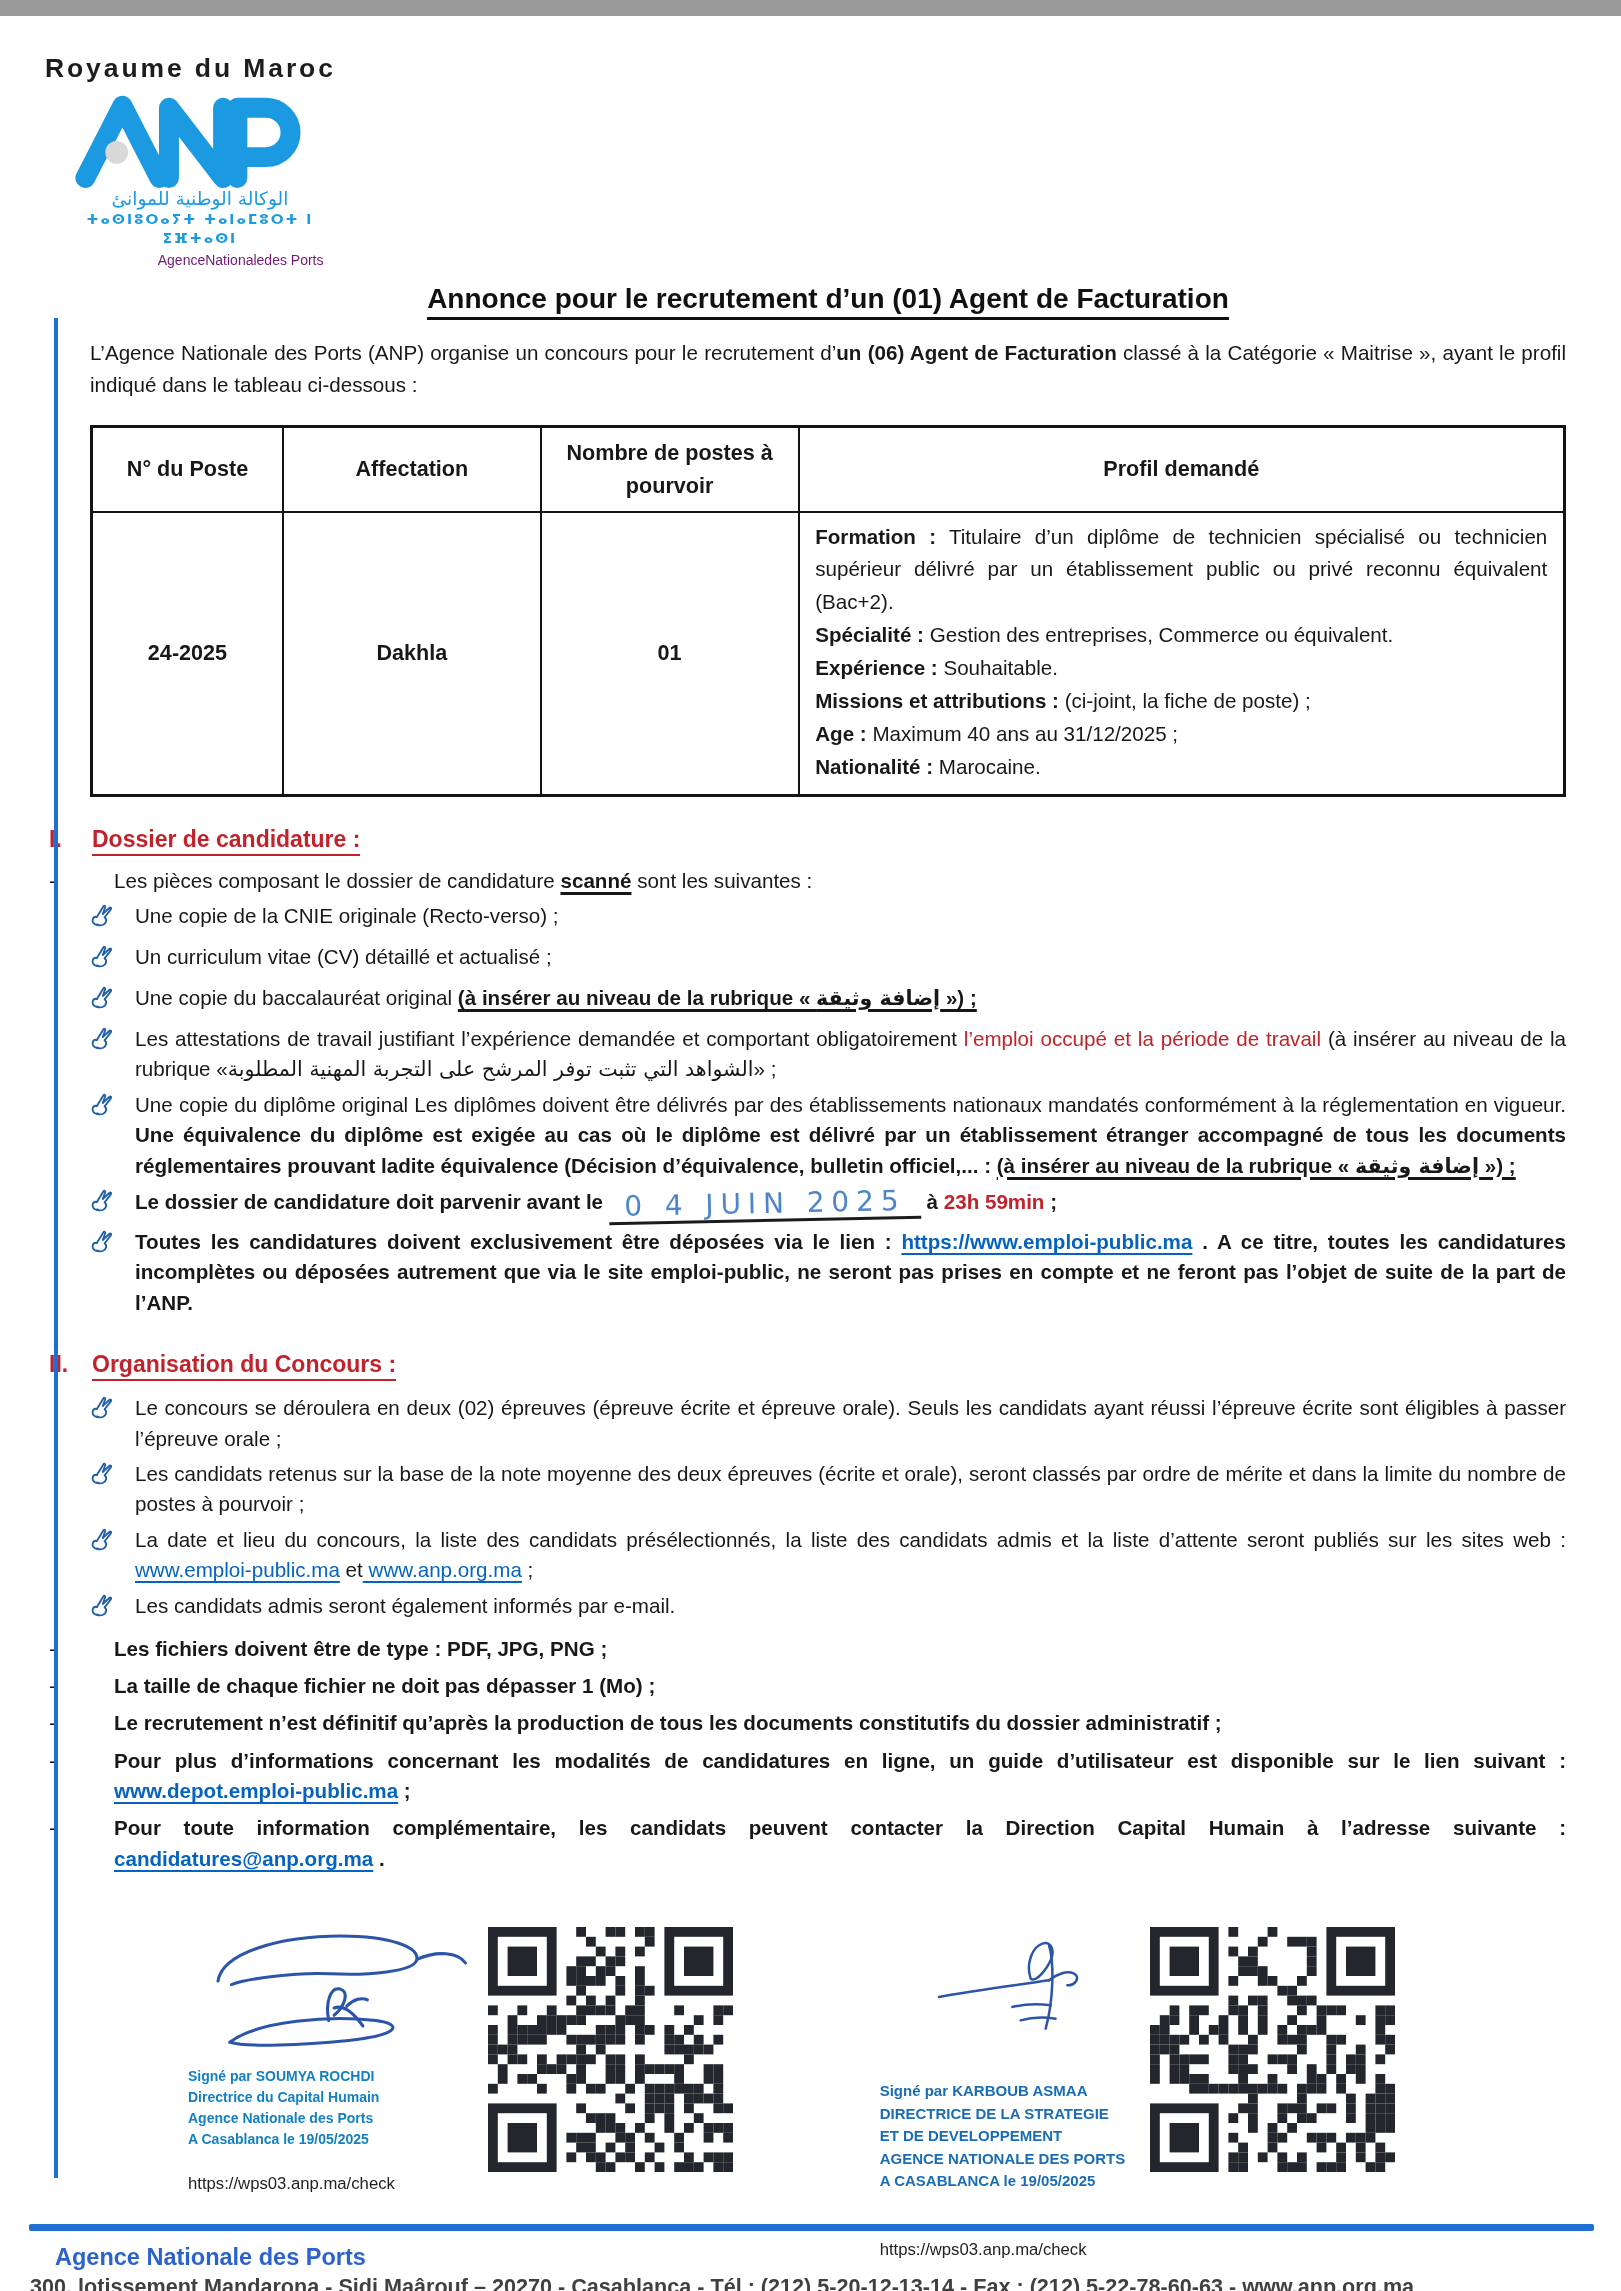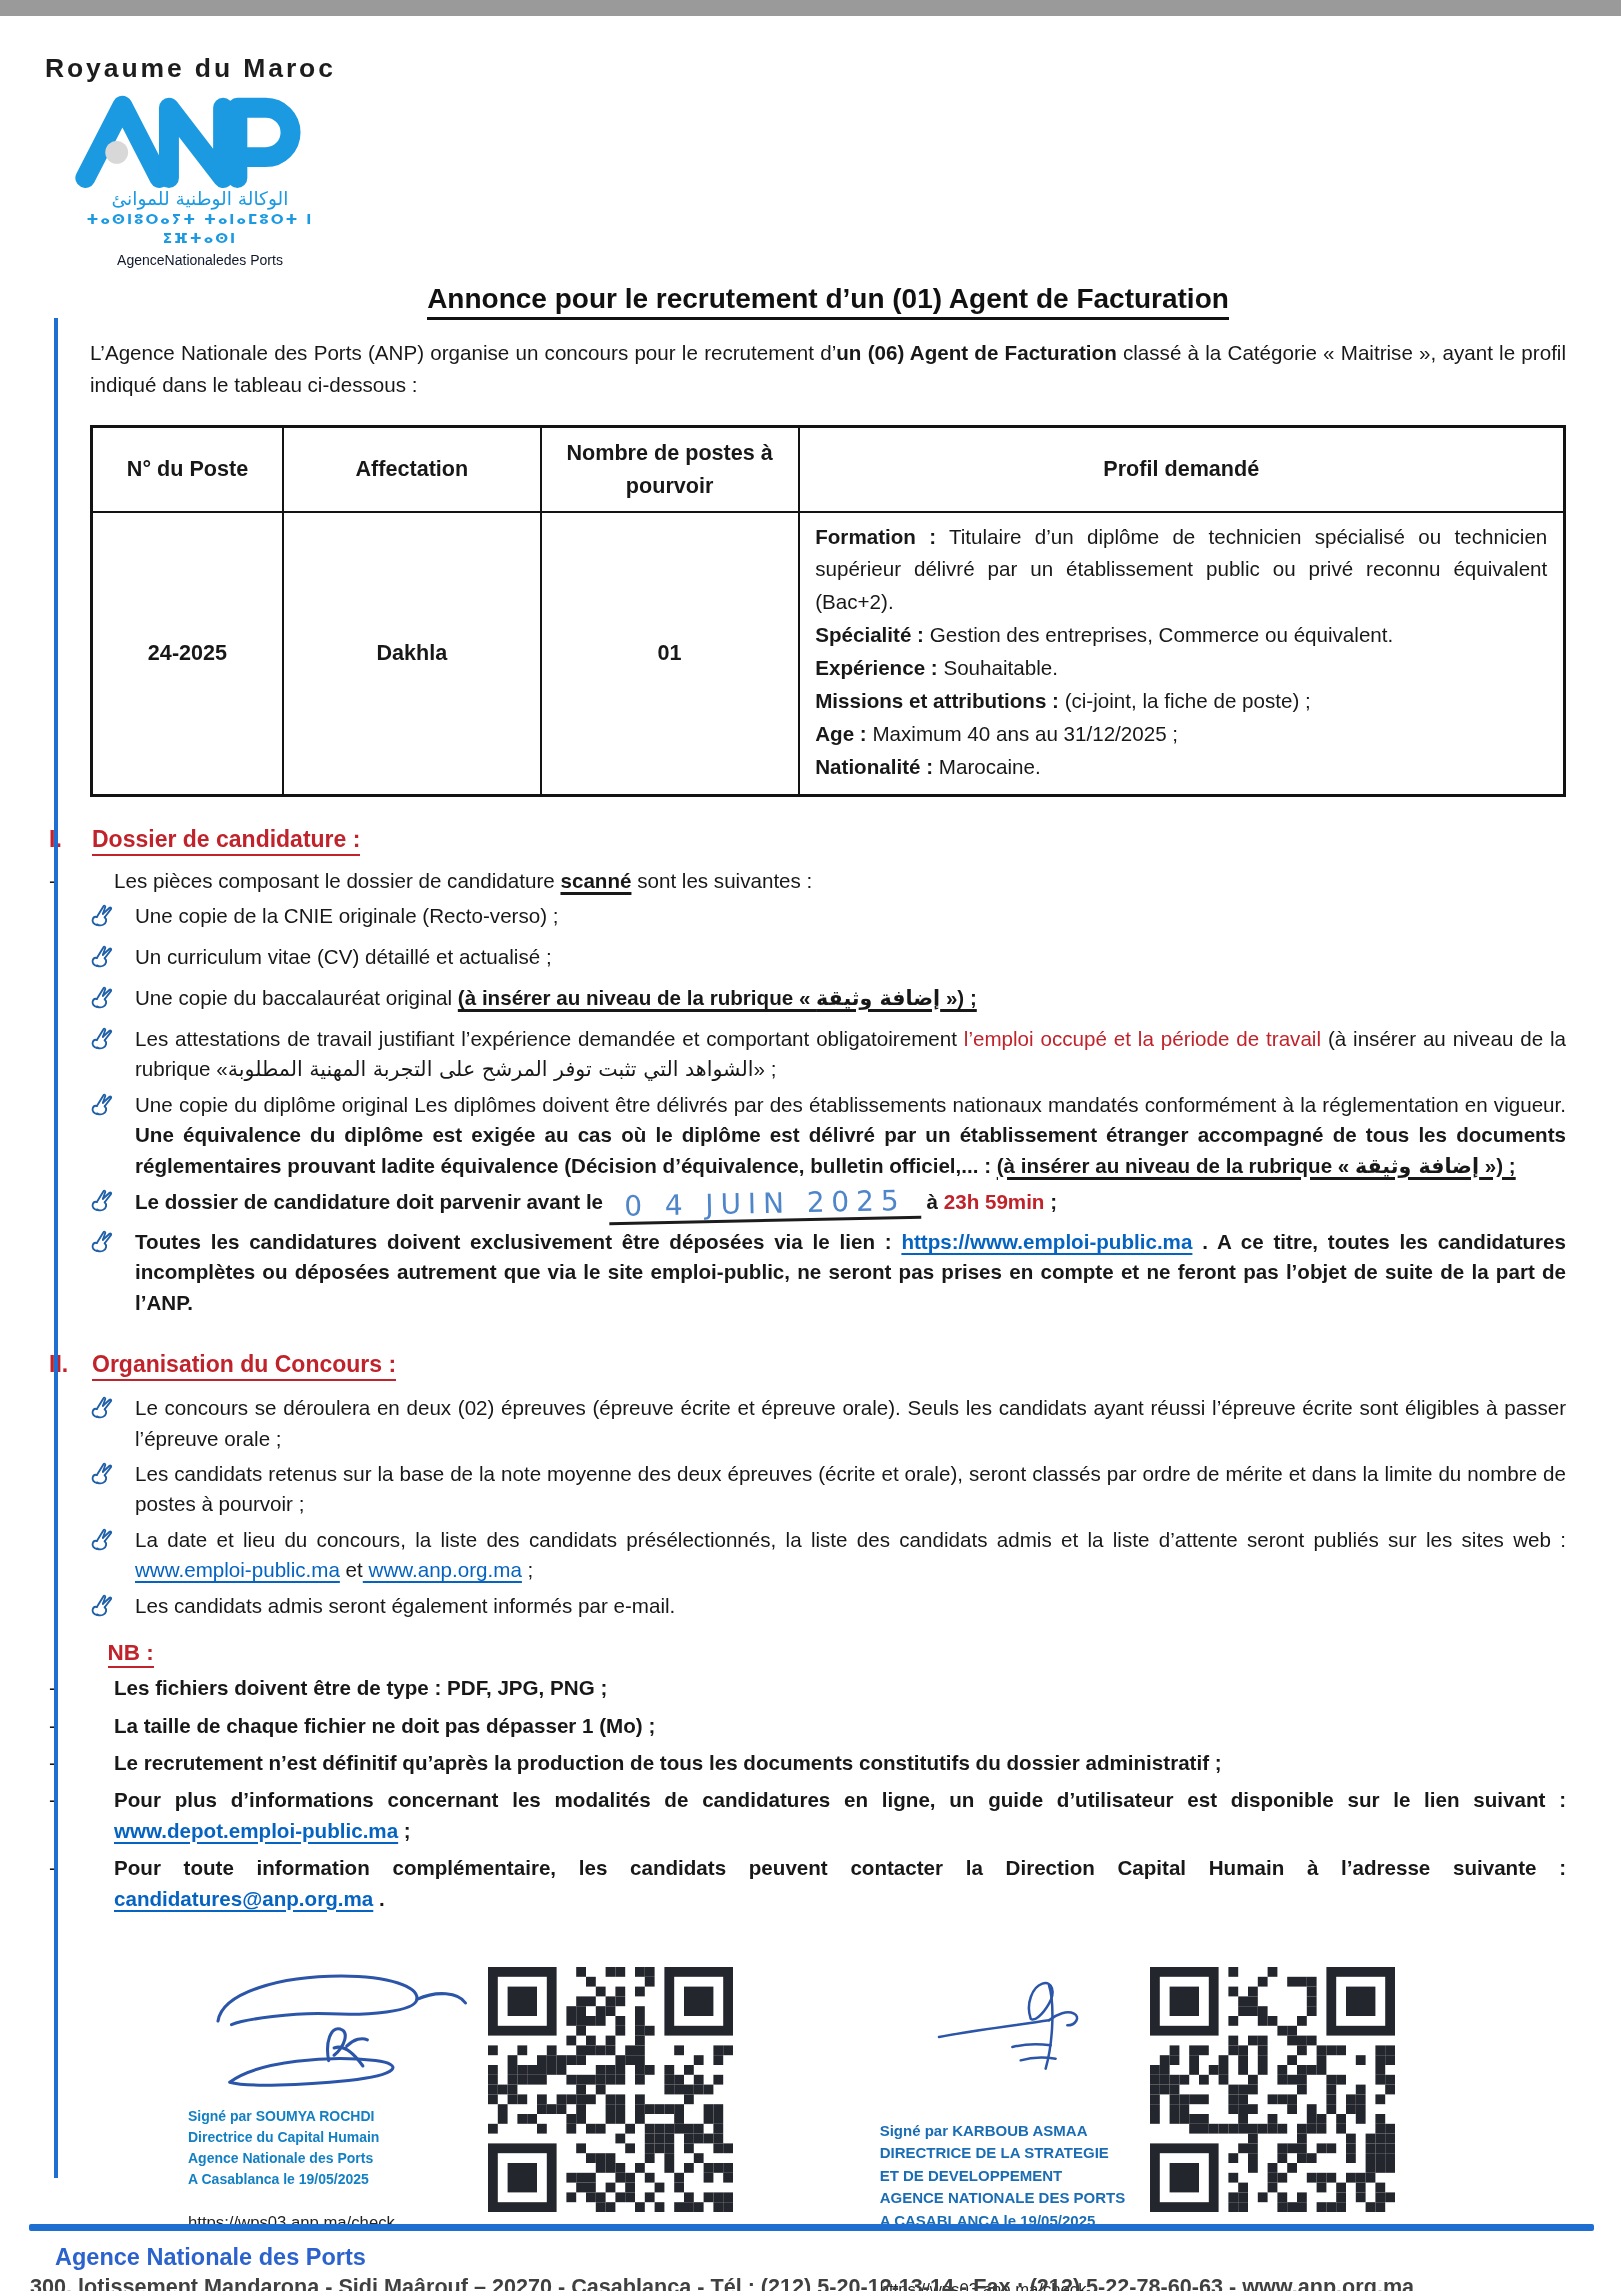--- a/index.html
+++ b/index.html
@@ -4,21 +4,21 @@
 <style>
   html,body{margin:0;padding:0;background:#9a9a9a;}
   .page{width:1621px;height:2292px;background:#fff;position:relative;overflow:hidden;
         font-family:"Liberation Sans",sans-serif;font-size:20.6px;color:#181818;margin:16px auto;}
   
   .kingdom{margin:37px 0 0 45px;font-size:26.5px;font-weight:700;letter-spacing:2.9px;color:#1d1d1d;}
   .logo{margin:7.8px 0 0 59px;width:282px;}
   .logo-anp{display:block;margin-left:13.7px;}
   .logo-ar{color:#1b9ae2;font-size:18.6px;text-align:center;font-family:"DejaVu Sans",sans-serif;margin-top:0;line-height:1.2;}
   .logo-tif{color:#1b9ae2;font-size:13.7px;font-weight:700;text-align:center;letter-spacing:2px;font-family:"DejaVu Sans",sans-serif;line-height:1.4;}
-  .logo-cap{color:#0f172a;font-size:14px;display:flex;justify-content:center;width:247px;margin:2.9px auto 0;line-height:1.3;}
+  .logo-cap{color:#701a75;font-size:14px;display:flex;justify-content:flex-end;width:247px;margin:2.9px auto 0;line-height:1.3;}
   
   .leftrule{position:absolute;left:54px;top:302px;width:3.9px;height:1860px;background:#1f6fd2;}
   
   .content{margin:0 55px 0 90px;}
   .doc-title{text-align:center;font-weight:700;font-size:28px;margin-top:13.7px;color:#111;}
   .doc-title span{border-bottom:3.4px solid #111;padding-bottom:2.9px;}
   .intro{margin-top:21.6px;text-align:justify;line-height:1.58;}
   
   table.rec{width:100%;border-collapse:collapse;margin-top:23.5px;border:3.9px solid #131313;}
   table.rec th,table.rec td{border:2.9px solid #131313;}
@@ -216,21 +216,20 @@
           </svg></span>
         <span class="tx"><span>La date et lieu du concours, la liste des candidats présélectionnés, la liste des candidats admis et la liste d’attente seront publiés sur les sites web : </span><span class="link">www.emploi-public.ma</span><span> et</span><span class="link"> www.anp.org.ma</span><span> ;</span></span>
       </div>
     <div class="li">
         <span class="ico"><svg class="hico" viewBox="0 0 24 26" width="23.5" height="25.5">
             <use href="#hand"></use>
           </svg></span>
         <span class="tx"><span>Les candidats admis seront également informés par e-mail.</span></span>
       </div>
 
-    <div class="nbh"><span>NB :</span></div>
 
     <div class="nbli">
         <span class="d">-</span>
         <span class="tx"><span class="b">Les fichiers doivent être de type : PDF, JPG, PNG ;</span></span>
       </div>
     <div class="nbli">
         <span class="d">-</span>
         <span class="tx"><span class="b">La taille de chaque fichier ne doit pas dépasser 1 (Mo) ;</span></span>
       </div>
     <div class="nbli">

